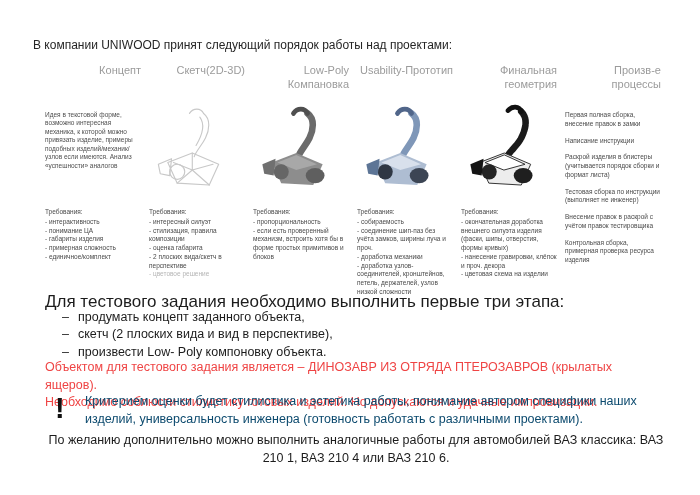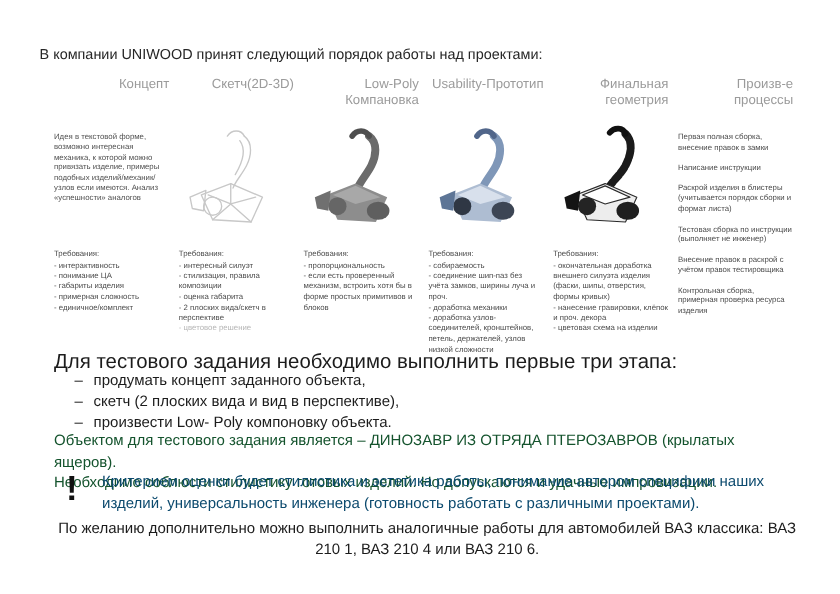--- a/index.html
+++ b/index.html
@@ -15,21 +15,21 @@
   .col-reqs{font-size:6.5px;line-height:1.35;color:#4a4a4a;}
   .req-label{margin-bottom:1px;}
   .req{margin:0;}
   .req.muted{color:#b5b5b5;}
   .col-processes{padding-top:9px;font-size:6.5px;line-height:1.35;color:#4a4a4a;}
   .process-item{margin-bottom:8px;}
   .task-heading{position:absolute;left:45px;top:292px;font-size:17px;color:#1c1c1c;}
   .task-bullets{position:absolute;left:45px;top:308px;font-size:12.5px;color:#1c1c1c;}
   .task-bullet-row{display:flex;height:17.5px;align-items:center;}
   .bullet-dash{width:16px;margin-left:17px;}
-  .object-par{position:absolute;left:45px;top:359px;width:622px;font-size:12.5px;line-height:17.5px;color:#14532d;}
+  .object-par{position:absolute;left:45px;top:359px;width:622px;font-size:12.5px;line-height:17.5px;color:#ef4444;}
   .warning{position:absolute;left:55px;top:393px;display:flex;}
   .excl{width:30px;font-size:29px;font-weight:700;line-height:30px;color:#111111;letter-spacing:-1px;}
   .warning-text{width:565px;font-size:12.5px;line-height:17.5px;color:#0c4a6e;}
   .optional-par{position:absolute;left:45px;top:432px;width:622px;font-size:12.5px;line-height:17.5px;color:#1c1c1c;text-align:center;}
 </style>
 </head>
 <body>
 
 <div class="intro">В компании UNIWOOD принят следующий порядок работы над проектами:</div>
 

